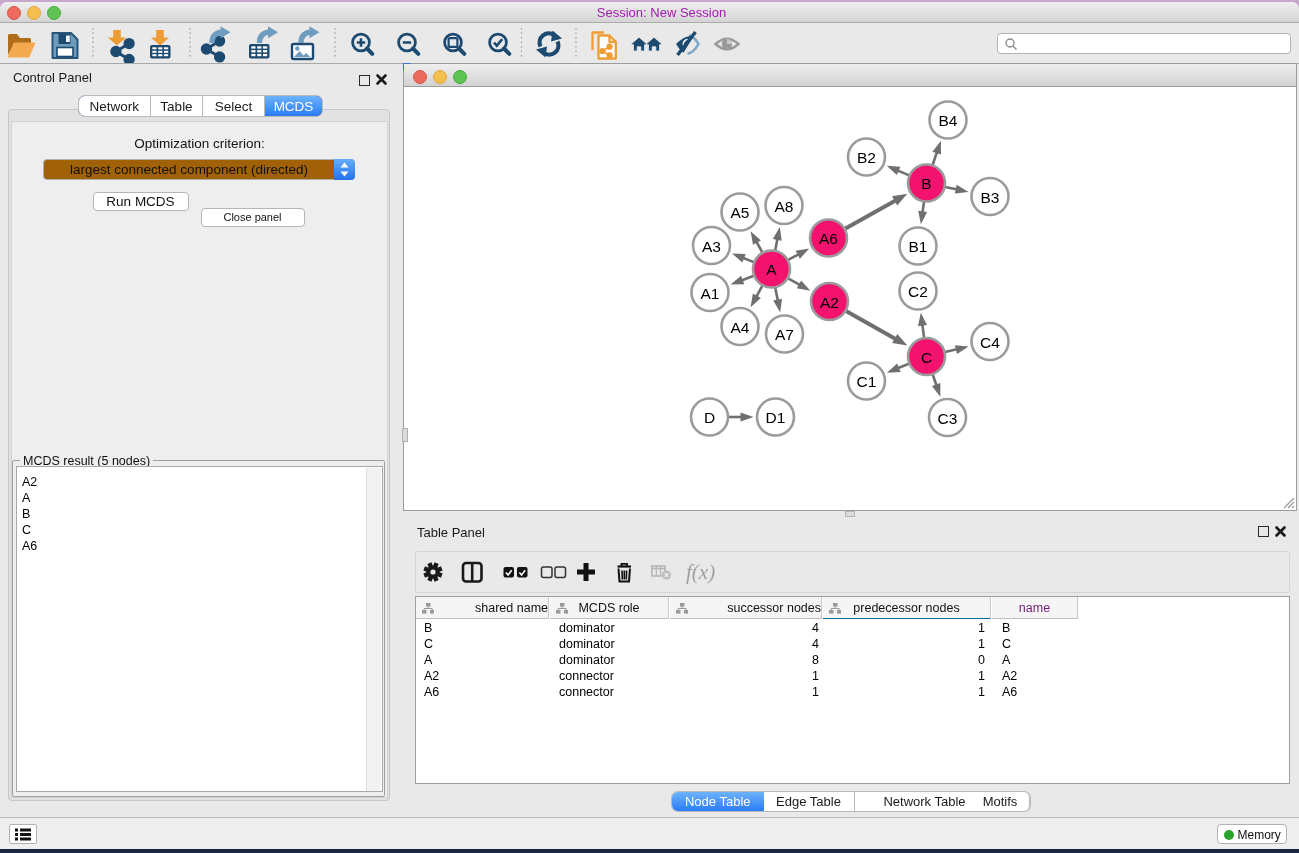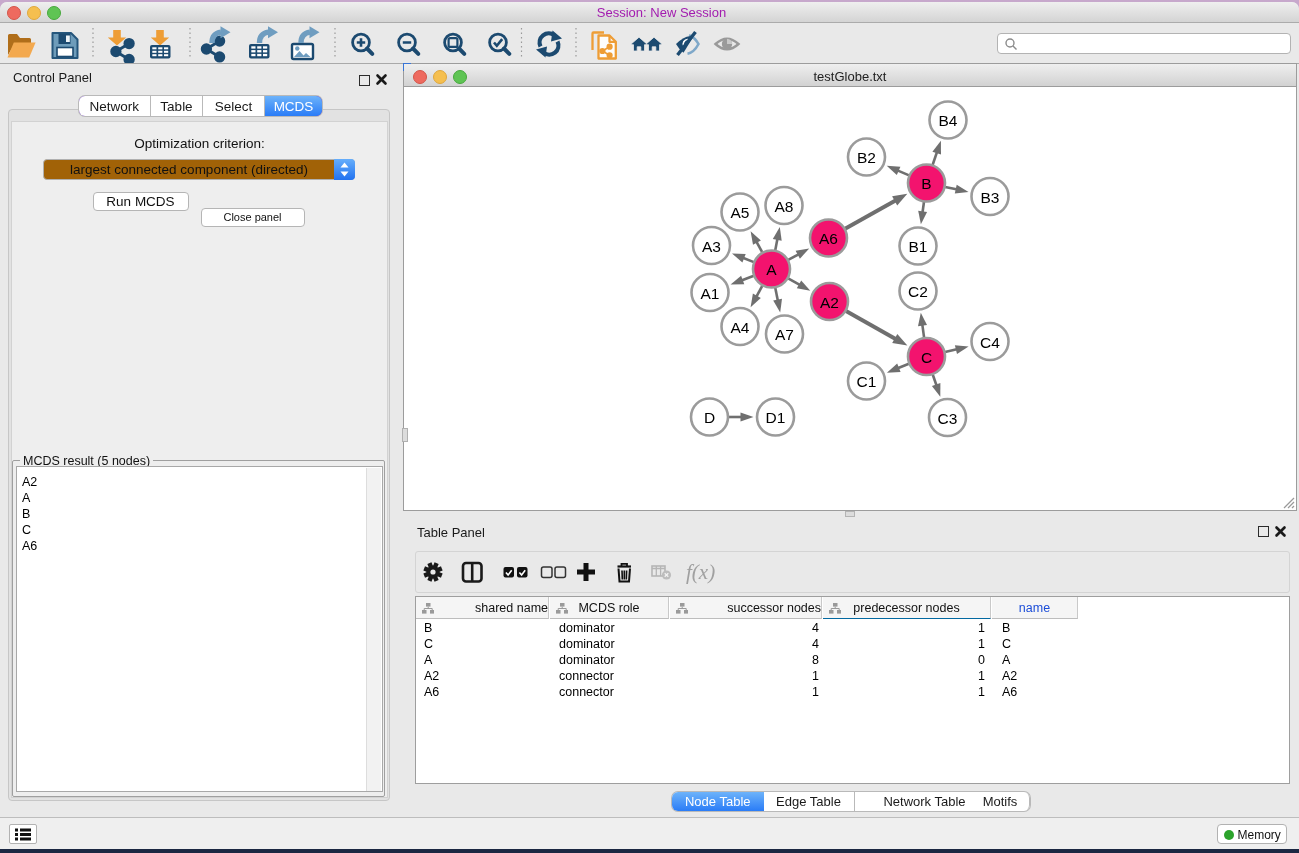--- a/index.html
+++ b/index.html
@@ -173,21 +173,20 @@
 <div class="abs" style="left:16px;top:466px;width:366.5px;height:325.5px;background:#fff;border:1px solid #a8a8a8;box-sizing:border-box">
     <div style="position:absolute;right:1px;top:1px;width:14px;height:100%;max-height:323px;background:#f2f2f2;border-left:1px solid #ddd"></div>
     <div style="padding:7px 0 0 5px;font-size:12.5px;line-height:16px;color:#000">A2<br>A<br>B<br>C<br>A6</div>
   </div>
 <div class="abs" style="left:403px;top:63px;width:894px;height:448px;border:1px solid #9c9c9c;box-sizing:border-box;background:#fff">
     <div class="abs" style="left:-1px;top:-1px;width:8px;height:8px;border-left:2px solid #3875d7;border-top:2px solid #3875d7;box-sizing:border-box"></div>
 <div class="abs" style="left:0;top:0;width:100%;height:23px;background:linear-gradient(#efefef,#d2d2d2);border-bottom:1px solid #9c9c9c;box-sizing:border-box"></div>
 <div class="tl" style="left:9px;top:5.5px;background:#ee6a5f;border:0.5px solid #d35549"></div>
 <div class="tl" style="left:28.5px;top:5.5px;background:#f5bf4f;border:0.5px solid #dfa73c"></div>
 <div class="tl" style="left:48.5px;top:5.5px;background:#5fc454;border:0.5px solid #47a83d"></div>
-<div class="abs" style="left:0;top:5px;width:100%;text-align:center;font-size:13px;color:#222">testGlobe.txt</div>
 <svg class="abs" style="right:1px;bottom:1px" width="13" height="13">
       <g stroke="#9a9a9a" stroke-width="1.2">
         <line x1="2" y1="12" x2="12" y2="2"></line>
         <line x1="6" y1="12" x2="12" y2="6"></line>
         <line x1="10" y1="12" x2="12" y2="10"></line>
       </g>
     </svg>
 </div>
 <div class="abs" style="left:402px;top:428px;width:6px;height:14px;background:#dcdcdc;border:1px solid #b0b0b0;box-sizing:border-box"></div>
 <div class="abs" style="left:845px;top:511px;width:10px;height:6px;background:#dcdcdc;border:1px solid #b4b4b4;box-sizing:border-box"></div>
@@ -367,21 +366,21 @@
         <rect x="0" y="7" width="4.5" height="3.6"></rect>
         <rect x="8" y="7" width="4.5" height="3.6"></rect>
       </g>
       <g stroke="#9a9a9a" stroke-width="1">
         <path d="M6.2 3.6 v2 M2.2 7 v-1.5 h8 V7" fill="none"></path>
       </g>
     </svg>
     <div style="position:absolute;left:0;top:4px;width:100%;text-align:center;font-size:12.5px;color:#111">predecessor nodes</div>
   </div>
 <div class="abs" style="left:992px;top:597px;width:86px;height:22px;background:#f5f5f5;border-right:1px solid #c9c9c9;border-bottom:1px solid #bdbdbd;box-sizing:border-box">
-    <div style="position:absolute;left:0;top:4px;width:100%;text-align:center;font-size:12.5px;color:#1d4ed8">name</div>
+    <div style="position:absolute;left:0;top:4px;width:100%;text-align:center;font-size:12.5px;color:#701a75">name</div>
   </div>
 <div class="abs" style="left:424px;top:621px;font-size:12.5px;color:#000">B</div>
 <div class="abs" style="left:559px;top:621px;font-size:12.5px;color:#000">dominator</div>
 <div class="abs" style="left:669px;top:621px;width:150px;text-align:right;font-size:12.5px;color:#000">4</div>
 <div class="abs" style="left:822px;top:621px;width:163px;text-align:right;font-size:12.5px;color:#000">1</div>
 <div class="abs" style="left:1002px;top:621px;font-size:12.5px;color:#000">B</div>
 <div class="abs" style="left:424px;top:637px;font-size:12.5px;color:#000">C</div>
 <div class="abs" style="left:559px;top:637px;font-size:12.5px;color:#000">dominator</div>
 <div class="abs" style="left:669px;top:637px;width:150px;text-align:right;font-size:12.5px;color:#000">4</div>
 <div class="abs" style="left:822px;top:637px;width:163px;text-align:right;font-size:12.5px;color:#000">1</div>

